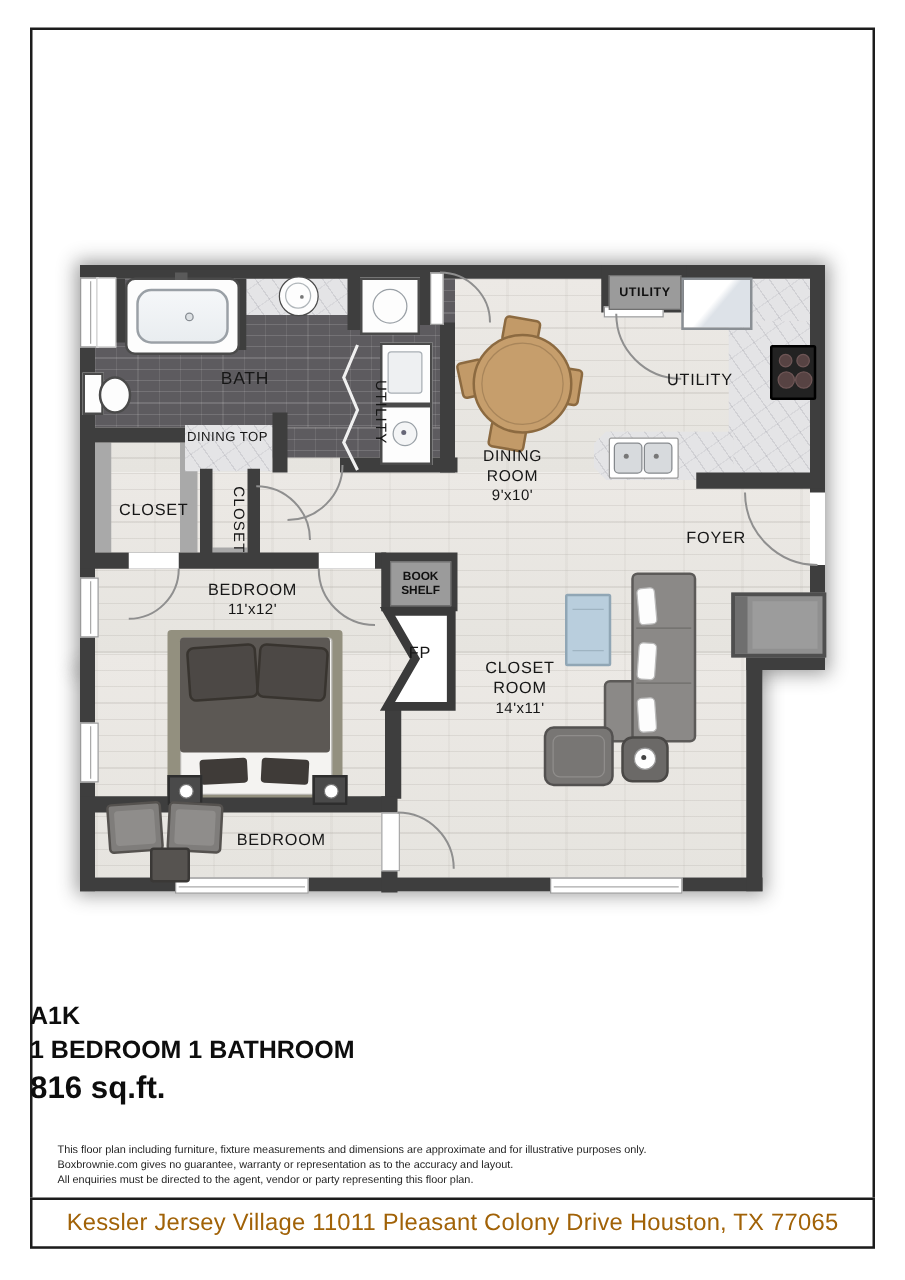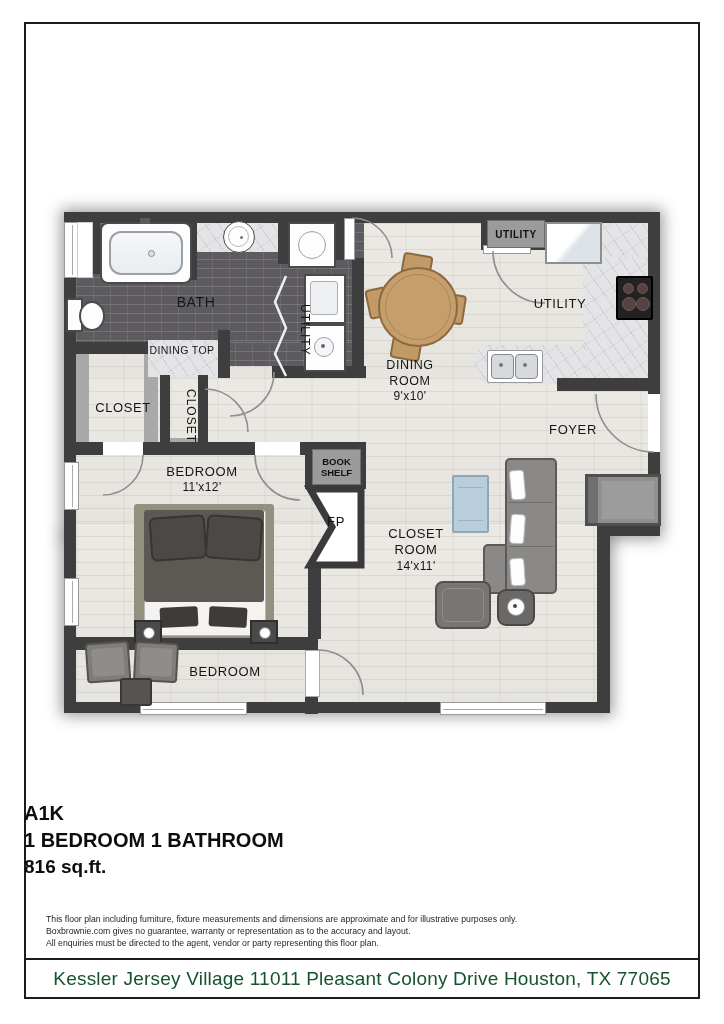--- a/index.html
+++ b/index.html
@@ -2,21 +2,21 @@
 <html><head>
 <meta charset="utf-8">
 <style>
   html,body{margin:0;padding:0;background:#fff;}
   body{width:724px;height:1024px;position:relative;overflow:hidden;
        font-family:"Liberation Sans",sans-serif;color:#181818;}
   
   .frame{position:absolute;left:24px;top:22px;width:672px;height:973px;border:2px solid #1c1c1c;}
   .footerbox{position:absolute;left:24px;top:958px;width:672px;height:37px;border:2px solid #1c1c1c;background:#fff;
              display:flex;align-items:center;justify-content:center;}
-  .footerbox .addr{font-size:19px;letter-spacing:.2px;color:#14532d;white-space:nowrap;text-align:right;}
+  .footerbox .addr{font-size:19px;letter-spacing:.2px;color:#a16207;white-space:nowrap;text-align:right;}
   
   .plan{position:absolute;left:64px;top:212px;width:596px;height:501px;}
   .plan > div, .plan > svg{position:absolute;}
   .shadow{box-shadow:0 0 14px 3px rgba(40,40,40,.45);}
   .wood{background:
      repeating-linear-gradient(180deg, rgba(150,145,138,.18) 0 1px, rgba(0,0,0,0) 1px 13px),
      repeating-linear-gradient(90deg, rgba(170,165,158,.10) 0 2px, rgba(0,0,0,0) 2px 47px),
      linear-gradient(180deg,#ece9e5,#e6e4df);}
   .tile{background:
      repeating-linear-gradient(180deg, rgba(255,255,255,.14) 0 1px, rgba(0,0,0,0) 1px 9px),
@@ -37,21 +37,21 @@
   .lbl .nm{display:block;}
   .vlbl{writing-mode:vertical-rl;text-align:center;font-size:12px;letter-spacing:1px;color:#161616;}
   .gbox{background:#9b9b9b;border:1px solid #6f6f6f;display:flex;align-items:center;justify-content:center;
         text-align:center;color:#101010;font-weight:700;}
   .fix{background:#fdfdfd;border:2px solid #4a4a4a;}
   .circ{border-radius:50%;}
   
   .titleblock{position:absolute;left:24px;top:802px;width:672px;font-weight:700;color:#0d0d0d;}
   .titleblock .t1{font-size:20px;margin-bottom:4px;}
   .titleblock .t2{font-size:20px;margin-bottom:4px;}
-  .titleblock .t3{font-size:19px;}
+  .titleblock .t3{font-size:25px;}
   .disclaimer{position:absolute;left:46px;top:913px;width:620px;font-size:8.7px;line-height:12.2px;color:#1f1f1f;}
 </style>
 </head>
 <body>
 
 <div class="frame"></div>
 
 <div class="plan">
 
   <div class="shadow" style="left:0;top:0;width:596px;height:324px;"></div>

